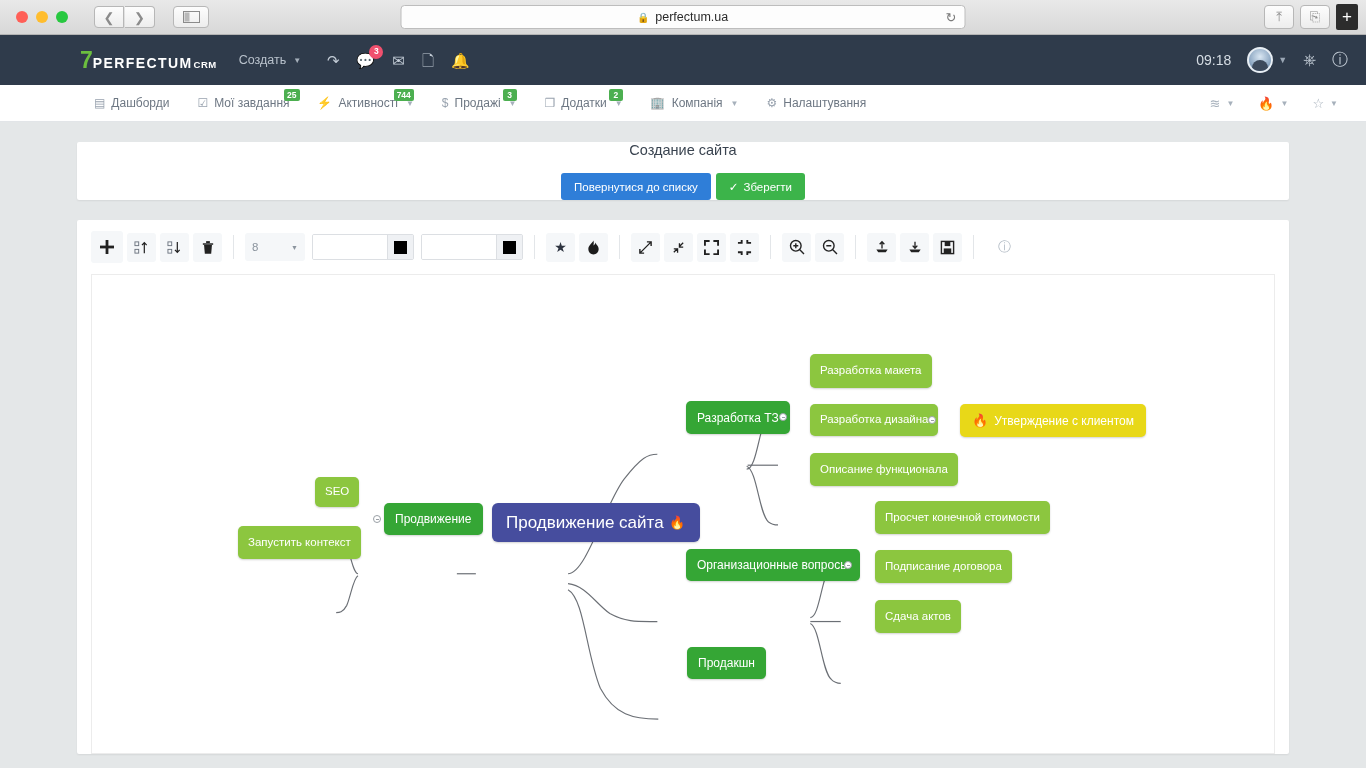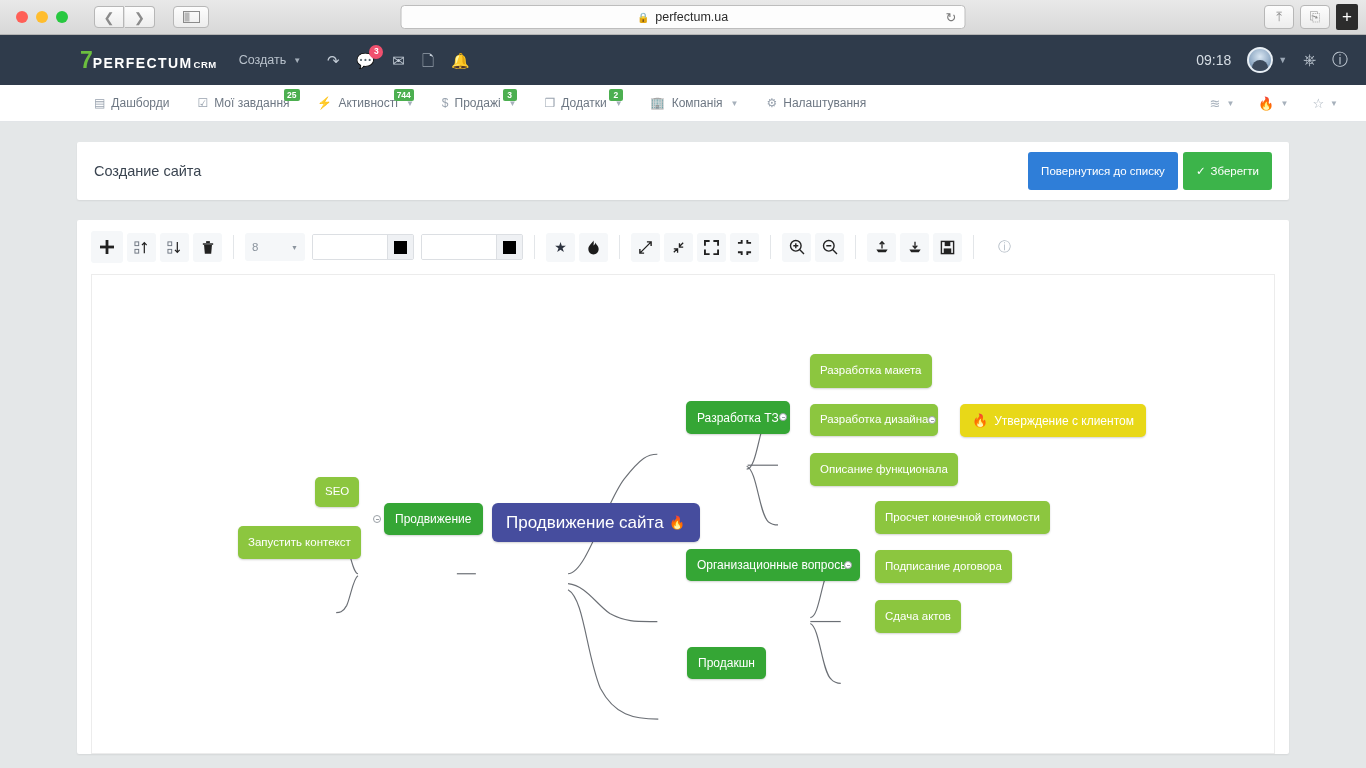--- a/index.html
+++ b/index.html
@@ -144,29 +144,30 @@
   .nav-right-item {
     display: flex; align-items: center; gap: 4px; padding: 0 10px;
     color: #a7b1bc; font-size: 13px;
   }
 
   
   .content { padding: 20px 77px 0 77px; }
   .card {
     background: #fff; border-radius: 2px;
     box-shadow: 0 1px 2px rgba(0,0,0,.07);
+    flex-direction: column;
   }
   .title-card {
     height: 58px; display: flex; align-items: center;
     padding: 0 17px; justify-content: space-between; margin-bottom: 20px;
   }
   .page-title { font-size: 14.5px; color: #3a4450; }
   .title-actions { display: flex; gap: 5px; }
   .btn {
-    height: 38px; border-radius: 3px; color: #fff; font-size: 11.5px;
+    height: 27px; border-radius: 3px; color: #fff; font-size: 11.5px;
     display: flex; align-items: center; justify-content: center;
     padding: 0 13px; gap: 5px;
   }
   .btn.blue { background: #2f7ed8; }
   .btn.green { background: #3cb44a; }
 
   .map-card { padding: 0; }
   .toolbar {
     height: 54px; display: flex; align-items: center;
     padding: 0 14px; gap: 0;

